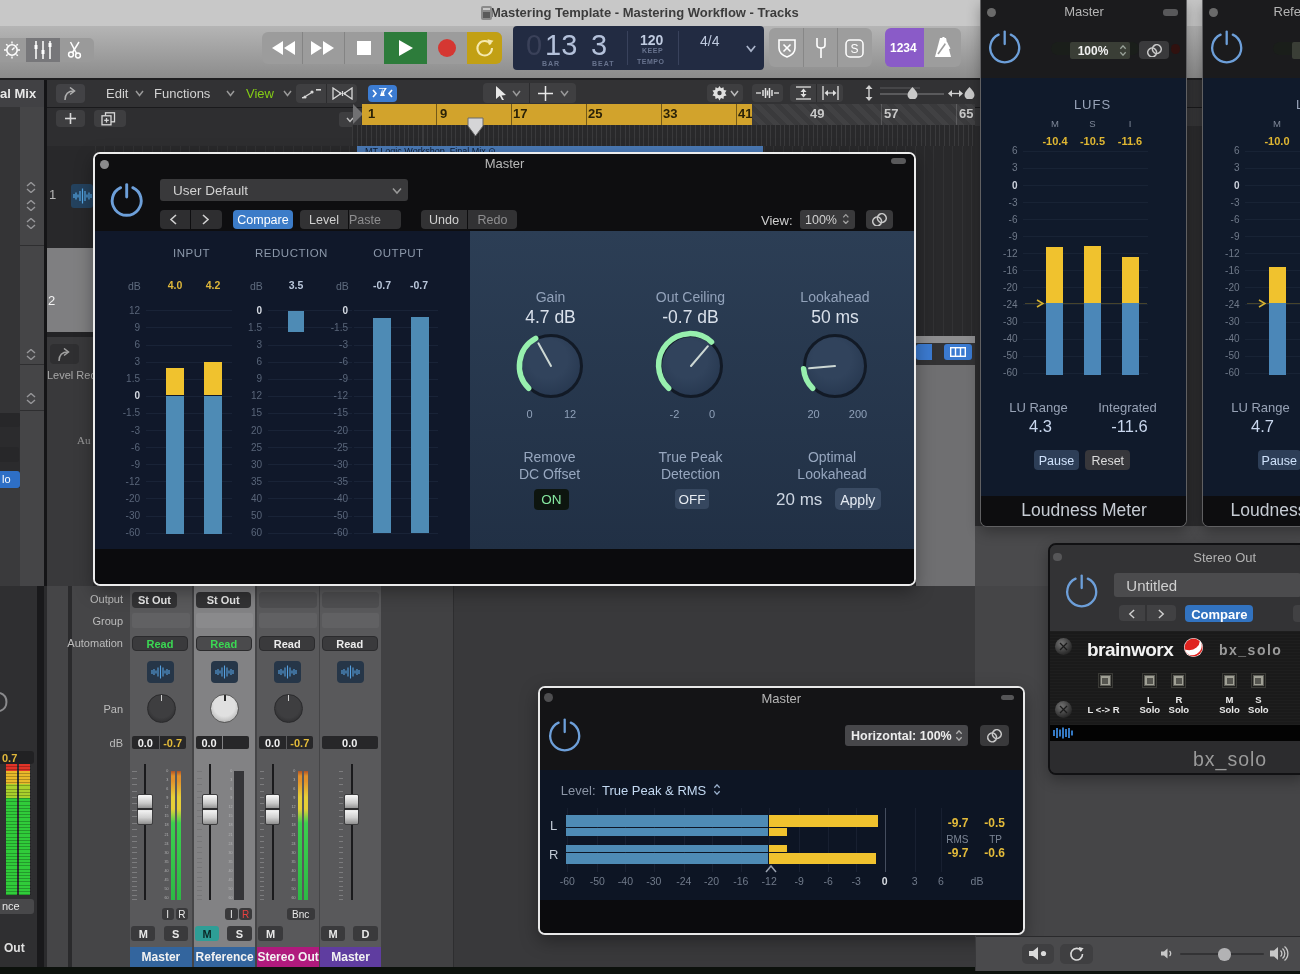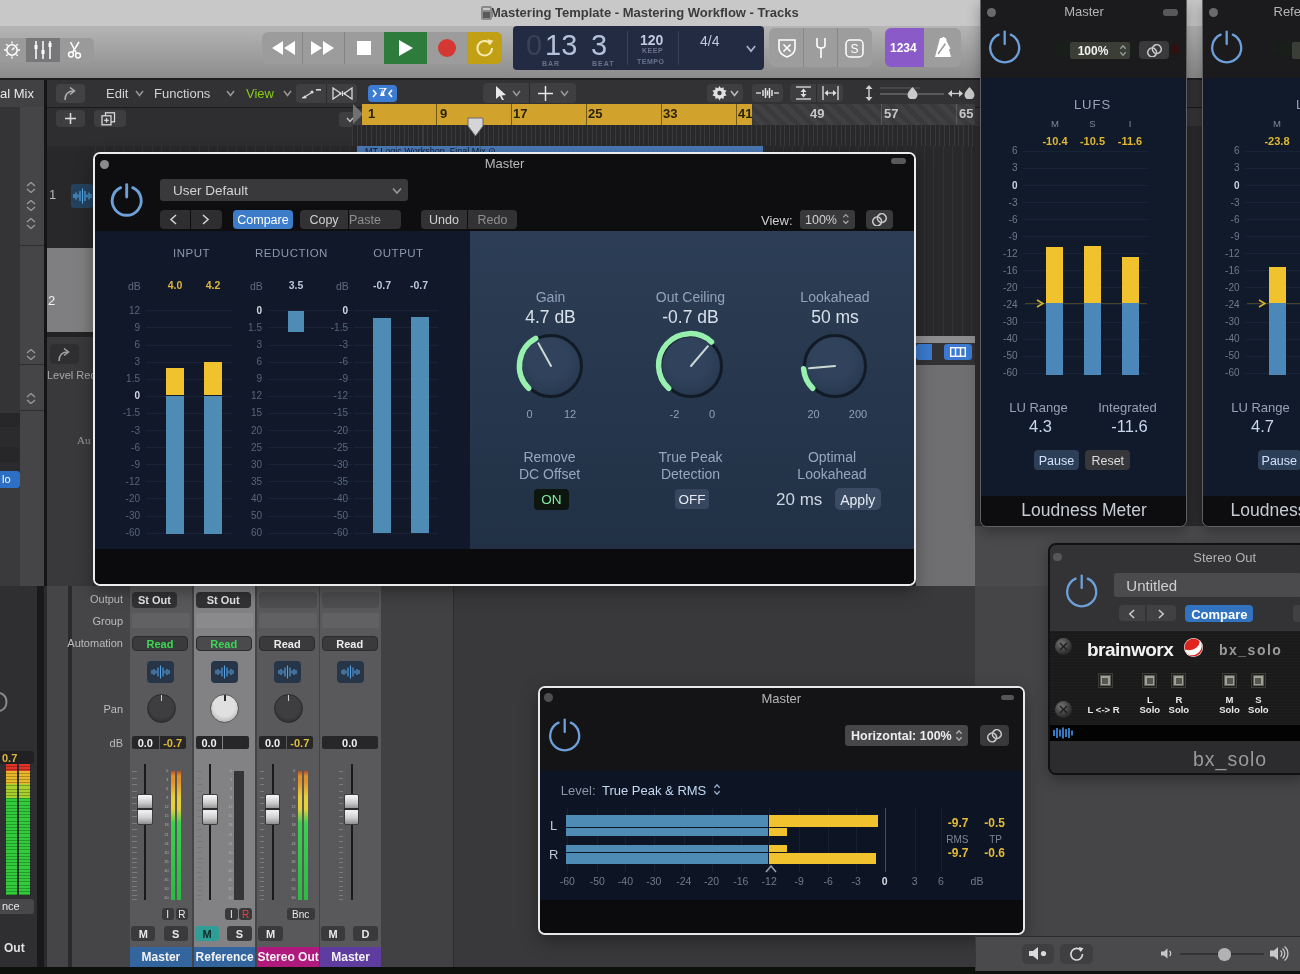--- a/index.html
+++ b/index.html
@@ -126,21 +126,21 @@
 <div class="abs" style="left:924px;top:28px;width:37px;height:39px;background:#9d9d9d;border-radius:0 6px 6px 0;"></div>
 <svg style="left:932px;top:37px;" width="22" height="22" viewBox="0 0 22 22">
       <path d="M8 1 L14 1 L19 20 L3 20 Z" fill="#fff"></path>
       <line x1="16" y1="3" x2="6" y2="17" stroke="#9d9d9d" stroke-width="1.6"></line>
       <line x1="11" y1="0" x2="17.5" y2="12" stroke="#fff" stroke-width="2.2"></line>
     </svg>
 
 <div class="abs" style="left:0;top:80px;width:1300px;height:28px;background:#323234;border-bottom:1px solid #1a1a1c;"></div>
 
 <div class="abs" style="left:0;top:80px;width:44px;height:27px;background:#414144;"></div>
-<div class="txt" style="left:0px;top:86px;font-size:13px;font-weight:normal;color:#e8e8e8;">al Mix</div>
+<div class="txt" style="left:0px;top:86px;font-size:13px;font-weight:bold;color:#e8e8e8;">al Mix</div>
 <div class="abs" style="left:44px;top:80px;width:3px;height:506px;background:#141416;"></div>
 
 <div class="abs" style="left:56px;top:84px;width:29px;height:19px;background:#424245;border-radius:4px;"></div>
 <svg style="left:63px;top:87px;" width="15" height="13" viewBox="0 0 15 13">
       <path d="M2 13 Q2 4 11 4" fill="none" stroke="#b0b0b0" stroke-width="1.5"></path>
       <path d="M7 0.5 L11.5 4 L7 7.5" fill="none" stroke="#b0b0b0" stroke-width="1.5"></path>
     </svg>
 <div class="txt" style="left:106px;top:86px;font-size:13px;color:#d2d2d2;">Edit</div>
 <svg style="left:135px;top:90px;" width="9" height="7" viewBox="0 0 9 7">
       <path d="M1 1 L4.5 5.5 L8 1" fill="none" stroke="#999" stroke-width="1.5"></path>
@@ -757,21 +757,21 @@
 <svg style="left:74px;top:60.5px;" width="8" height="11" viewBox="0 0 8 11">
         <path d="M7 1 L2 5.5 L7 10" fill="none" stroke="#d0d0d0" stroke-width="1.6"></path>
       </svg>
 <div class="abs" style="left:96px;top:56.5px;width:31px;height:19px;background:#2e2e30;border-radius:0 4px 4px 0;"></div>
 <svg style="left:107px;top:60.5px;" width="8" height="11" viewBox="0 0 8 11">
         <path d="M1 1 L6 5.5 L1 10" fill="none" stroke="#d0d0d0" stroke-width="1.6"></path>
       </svg>
 <div class="abs" style="left:138px;top:56.5px;width:60px;height:19px;background:#3c7cc8;border-radius:4px;"></div>
 <div class="txt" style="left:138px;top:59px;width:60px;text-align:center;font-size:12.5px;color:#fff;">Compare</div>
 <div class="abs" style="left:205px;top:56.5px;width:48px;height:19px;background:#323234;border-radius:4px 0 0 4px;"></div>
-<div class="txt" style="left:205px;top:59px;width:48px;text-align:center;font-size:12.5px;color:#d0d0d0;">Copy</div>
+<div class="txt" style="left:205px;top:59px;width:48px;text-align:center;font-size:12.5px;color:#d0d0d0;">Level</div>
 <div class="abs" style="left:254px;top:56.5px;width:52px;height:19px;background:#323234;border-radius:0 4px 4px 0;"></div>
 <div class="txt" style="left:254px;top:59px;width:52px;font-size:12.5px;color:#8e8e90;">Paste</div>
 <div class="abs" style="left:326px;top:56.5px;width:46px;height:19px;background:#323234;border-radius:4px 0 0 4px;"></div>
 <div class="txt" style="left:326px;top:59px;width:46px;text-align:center;font-size:12.5px;color:#d0d0d0;">Undo</div>
 <div class="abs" style="left:373px;top:56.5px;width:49px;height:19px;background:#323234;border-radius:0 4px 4px 0;"></div>
 <div class="txt" style="left:373px;top:59px;width:49px;text-align:center;font-size:12.5px;color:#8e8e90;">Redo</div>
 <div class="txt" style="left:666px;top:59px;font-size:13px;color:#cfcfcf;">View:</div>
 <div class="abs" style="left:705px;top:56.5px;width:55px;height:19px;background:#39393b;border-radius:3px;"></div>
 <div class="txt" style="left:710px;top:59px;font-size:12.5px;color:#d0d0d0;">100%</div>
 <svg style="left:747px;top:60px;" width="7.6499999999999995" height="10.2" viewBox="0 0 9 12">
@@ -1022,21 +1022,21 @@
         <line x1="18.7" y1="2.599999999999999" x2="18.7" y2="15.075" stroke="#6d9fd9" stroke-width="2.3" stroke-linecap="round"></line>
       </svg>
 <div class="abs" style="left:70px;top:41.5px;width:88px;height:13px;background:#1a1e1a;border-radius:7px;"></div>
 
 <div class="abs" style="left:89.5px;top:42px;width:60px;height:16.5px;background:#3a3e36;border-radius:2px;"></div>
 <div class="txt" style="left:89.5px;top:44px;width:46px;text-align:center;font-size:12px;font-weight:bold;color:#f0f0f0;">100%</div>
 
 <div class="abs" style="left:0;top:77.5px;width:207px;height:419px;background:#101a2b;"></div>
 <div class="txt" style="left:62px;top:96.5px;width:100px;text-align:center;font-size:13px;letter-spacing:1px;color:#98a3b8;">LUFS</div>
 <div class="txt" style="left:59.5px;top:117.5px;width:30px;text-align:center;font-size:9.5px;color:#7f8899;">M</div>
-<div class="txt" style="left:54.5px;top:135px;width:40px;text-align:center;font-size:11px;font-weight:bold;color:#e0b732;">-23.8</div>
+<div class="txt" style="left:54.5px;top:135px;width:40px;text-align:center;font-size:11px;font-weight:bold;color:#e0b732;">-10.0</div>
 <div class="txt" style="left:97px;top:117.5px;width:30px;text-align:center;font-size:9.5px;color:#7f8899;">S</div>
 
 <div class="txt" style="left:3px;top:145.4px;width:34px;text-align:right;font-size:10px;font-weight:normal;color:#6f7989;">6</div>
 <div class="abs" style="left:42px;top:150.9px;width:125px;height:1px;background:rgba(160,180,220,0.06);"></div>
 <div class="txt" style="left:3px;top:162.46px;width:34px;text-align:right;font-size:10px;font-weight:normal;color:#6f7989;">3</div>
 <div class="abs" style="left:42px;top:167.96px;width:125px;height:1px;background:rgba(160,180,220,0.06);"></div>
 <div class="txt" style="left:3px;top:179.52px;width:34px;text-align:right;font-size:10px;font-weight:bold;color:#cdd3dd;">0</div>
 <div class="abs" style="left:42px;top:185.02px;width:125px;height:1px;background:rgba(160,180,220,0.06);"></div>
 <div class="txt" style="left:3px;top:196.57999999999998px;width:34px;text-align:right;font-size:10px;font-weight:normal;color:#6f7989;">-3</div>
 <div class="abs" style="left:42px;top:202.07999999999998px;width:125px;height:1px;background:rgba(160,180,220,0.06);"></div>

